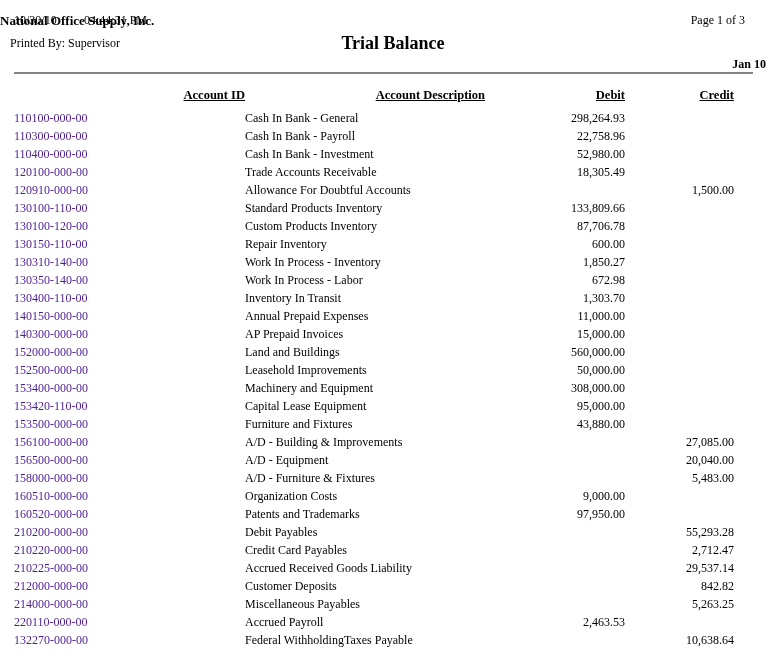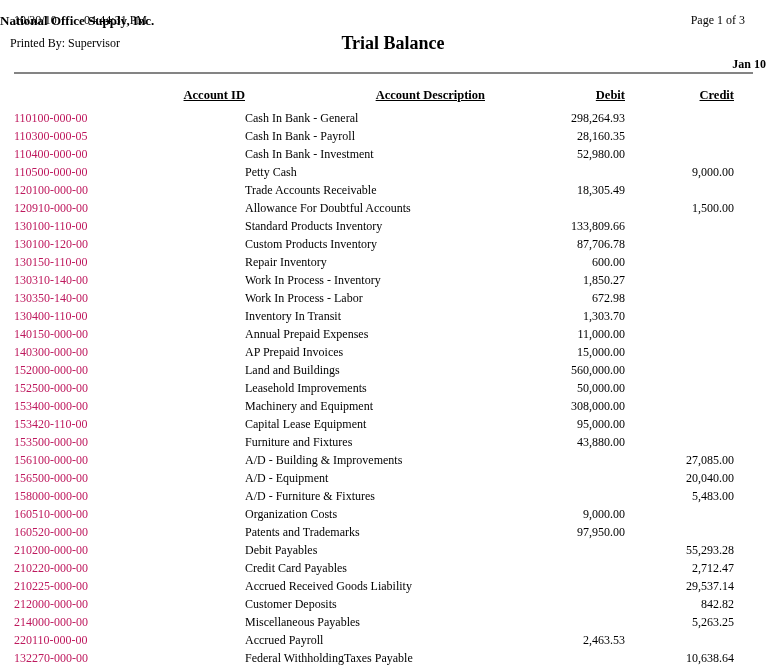--- a/index.html
+++ b/index.html
@@ -58,21 +58,21 @@
     padding: 0;
     height: 18px;
     line-height: 18px;
     vertical-align: middle;
     white-space: nowrap;
     overflow: hidden;
   }
   table.tb td.num { text-align: right; }
 
   a.acct {
-    color: #be185d;
+    color: #4c1d95;
     text-decoration: none;
     cursor: pointer;
   }
 </style>
 </head>
 <body>
 
 <div class="page">
 
   <div class="hdr">
@@ -102,38 +102,32 @@
       </tr>
     </thead>
     <tbody id="rows">
         <tr>
       <td><a class="acct">110100-000-00</a></td>
       <td>Cash In Bank - General</td>
       <td class="num">298,264.93</td>
       <td class="num"></td>
     </tr>
         <tr>
-      <td><a class="acct">110300-000-05</a></td>
+      <td><a class="acct">110300-000-00</a></td>
       <td>Cash In Bank - Payroll</td>
-      <td class="num">28,160.35</td>
+      <td class="num">22,758.96</td>
       <td class="num"></td>
     </tr>
         <tr>
       <td><a class="acct">110400-000-00</a></td>
       <td>Cash In Bank - Investment</td>
       <td class="num">52,980.00</td>
       <td class="num"></td>
     </tr>
         <tr>
-      <td><a class="acct">110500-000-00</a></td>
-      <td>Petty Cash</td>
-      <td class="num"></td>
-      <td class="num">9,000.00</td>
-    </tr>
-        <tr>
       <td><a class="acct">120100-000-00</a></td>
       <td>Trade Accounts Receivable</td>
       <td class="num">18,305.49</td>
       <td class="num"></td>
     </tr>
         <tr>
       <td><a class="acct">120910-000-00</a></td>
       <td>Allowance For Doubtful Accounts</td>
       <td class="num"></td>
       <td class="num">1,500.00</td>

